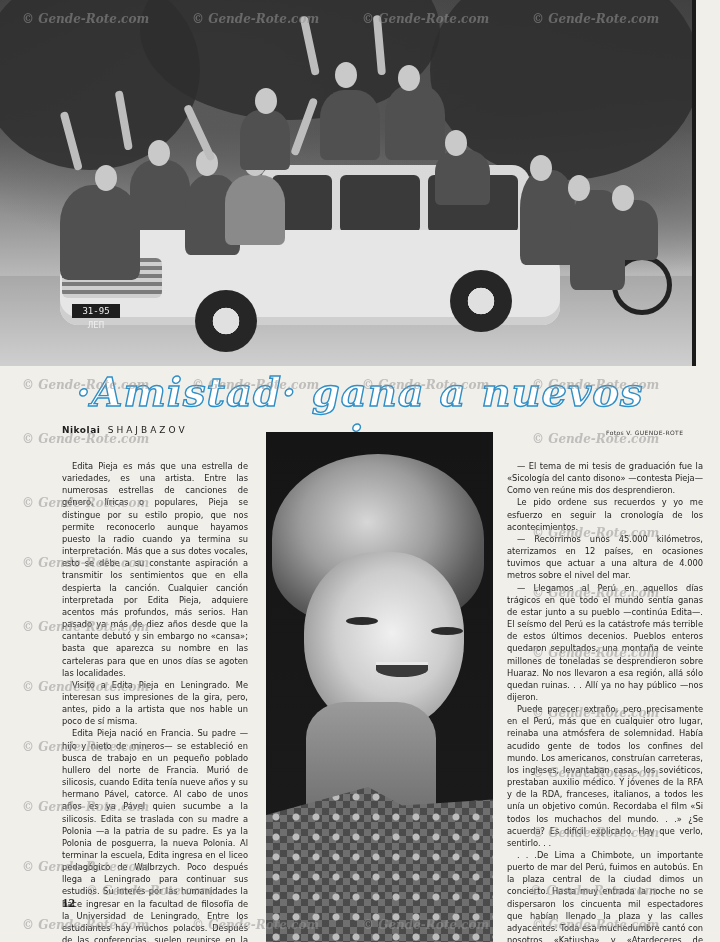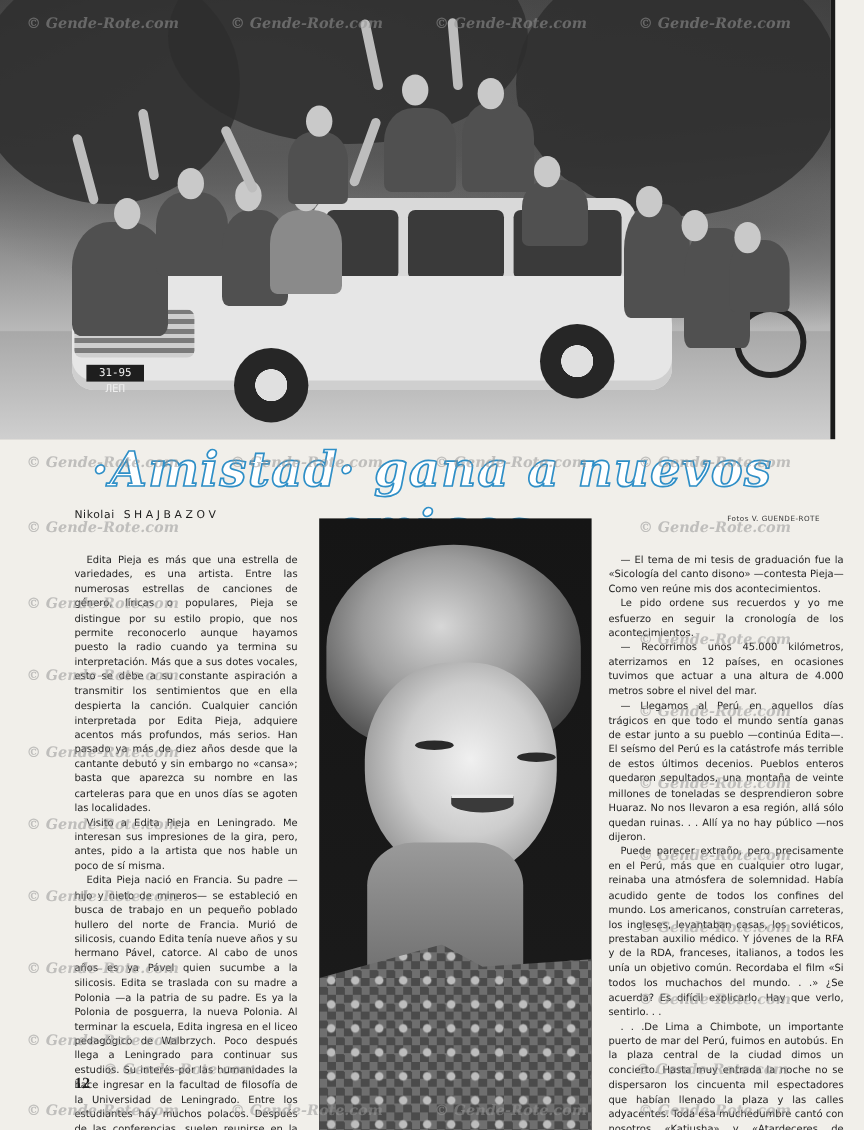--- a/index.html
+++ b/index.html
@@ -52,21 +52,21 @@
     font-size: 40px; line-height: 48px; letter-spacing: 1px;
     color: #ffffff;
     -webkit-text-stroke: 1.4px #2f8fc7;
     text-shadow: 0 0 0 #2f8fc7;
     font-weight: bold;
   }
 
   .byline {
     position: absolute; left: 62px; top: 425px; font-size: 9px; letter-spacing: .5px;
   }
-  .byline .first { font-weight: normal; }
+  .byline .first { font-weight: bold; }
   .byline .last { letter-spacing: 3px; margin-left: 4px; }
   .credit {
     position: absolute; left: 606px; top: 429px; font-size: 6px; letter-spacing: .4px; color: #333;
   }
 
   
   .col {
     position: absolute; font-size: 8.3px; line-height: 12.15px; text-align: justify; color: #1e1e1e;
   }
   .col p { margin: 0; text-indent: 10px; }
@@ -187,21 +187,21 @@
     <div class="hair"></div>
     <div class="face"></div>
     <div class="eye" style="left:80px;top:185px;"></div>
     <div class="eye" style="left:165px;top:195px;"></div>
     <div class="mouth"></div>
     <div class="neck"></div>
     <div class="blouse"></div>
   </div>
 
   <div class="col col-right">
-    <p>— El tema de mi tesis de graduación fue la «Sicología del canto disono» —contesta Pieja— Como ven reúne mis dos acontecimientos.</p>
+    <p>— El tema de mi tesis de graduación fue la «Sicología del canto disono» —contesta Pieja— Como ven reúne mis dos desprendieron.</p>
     <p>Le pido ordene sus recuerdos y yo me esfuerzo en seguir la cronología de los acontecimientos.</p>
     <p>— Recorrimos unos 45.000 kilómetros, aterrizamos en 12 países, en ocasiones tuvimos que actuar a una altura de 4.000 metros sobre el nivel del mar.</p>
     <p>— Llegamos al Perú en aquellos días trágicos en que todo el mundo sentía ganas de estar junto a su pueblo —continúa Edita—. El seísmo del Perú es la catástrofe más terrible de estos últimos decenios. Pueblos enteros quedaron sepultados, una montaña de veinte millones de toneladas se desprendieron sobre Huaraz. No nos llevaron a esa región, allá sólo quedan ruinas. . . Allí ya no hay público —nos dijeron.</p>
     <p>Puede parecer extraño, pero precisamente en el Perú, más que en cualquier otro lugar, reinaba una atmósfera de solemnidad. Había acudido gente de todos los confines del mundo. Los americanos, construían carreteras, los ingleses, levantaban casas, los soviéticos, prestaban auxilio médico. Y jóvenes de la RFA y de la RDA, franceses, italianos, a todos les unía un objetivo común. Recordaba el film «Si todos los muchachos del mundo. . .» ¿Se acuerda? Es difícil explicarlo. Hay que verlo, sentirlo. . .</p>
     <p>. . .De Lima a Chimbote, un importante puerto de mar del Perú, fuimos en autobús. En la plaza central de la ciudad dimos un concierto. Hasta muy entrada la noche no se dispersaron los cincuenta mil espectadores que habían llenado la plaza y las calles adyacentes. Toda esa muchedumbre cantó con nosotros «Katiusha» y «Atardeceres de Moscú». La atención, el cuidado y el agradecimiento de los peruanos se manifes-</p>
 
   </div>
 
   <div class="page-number">12</div>
 

